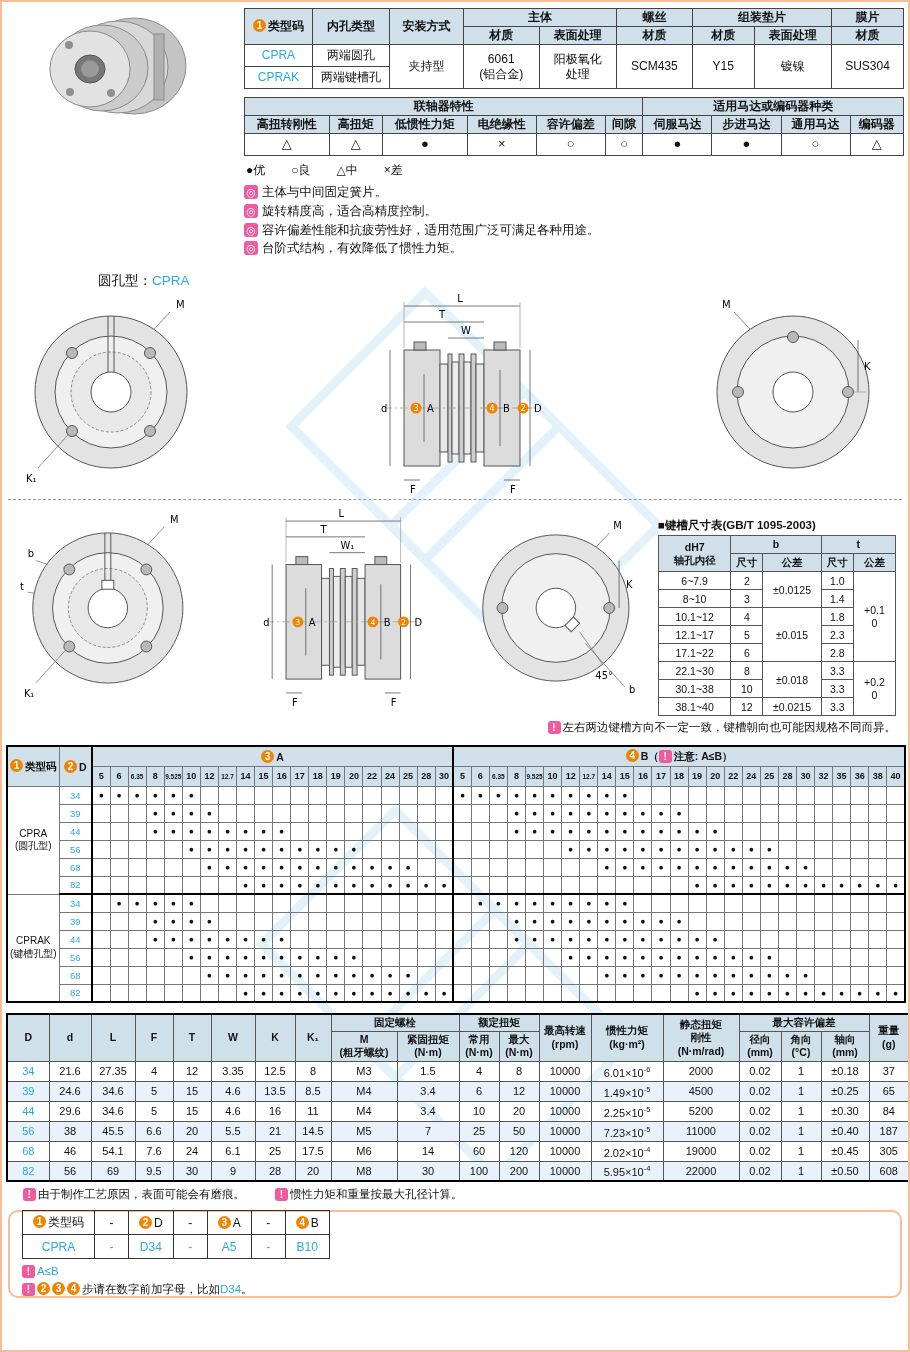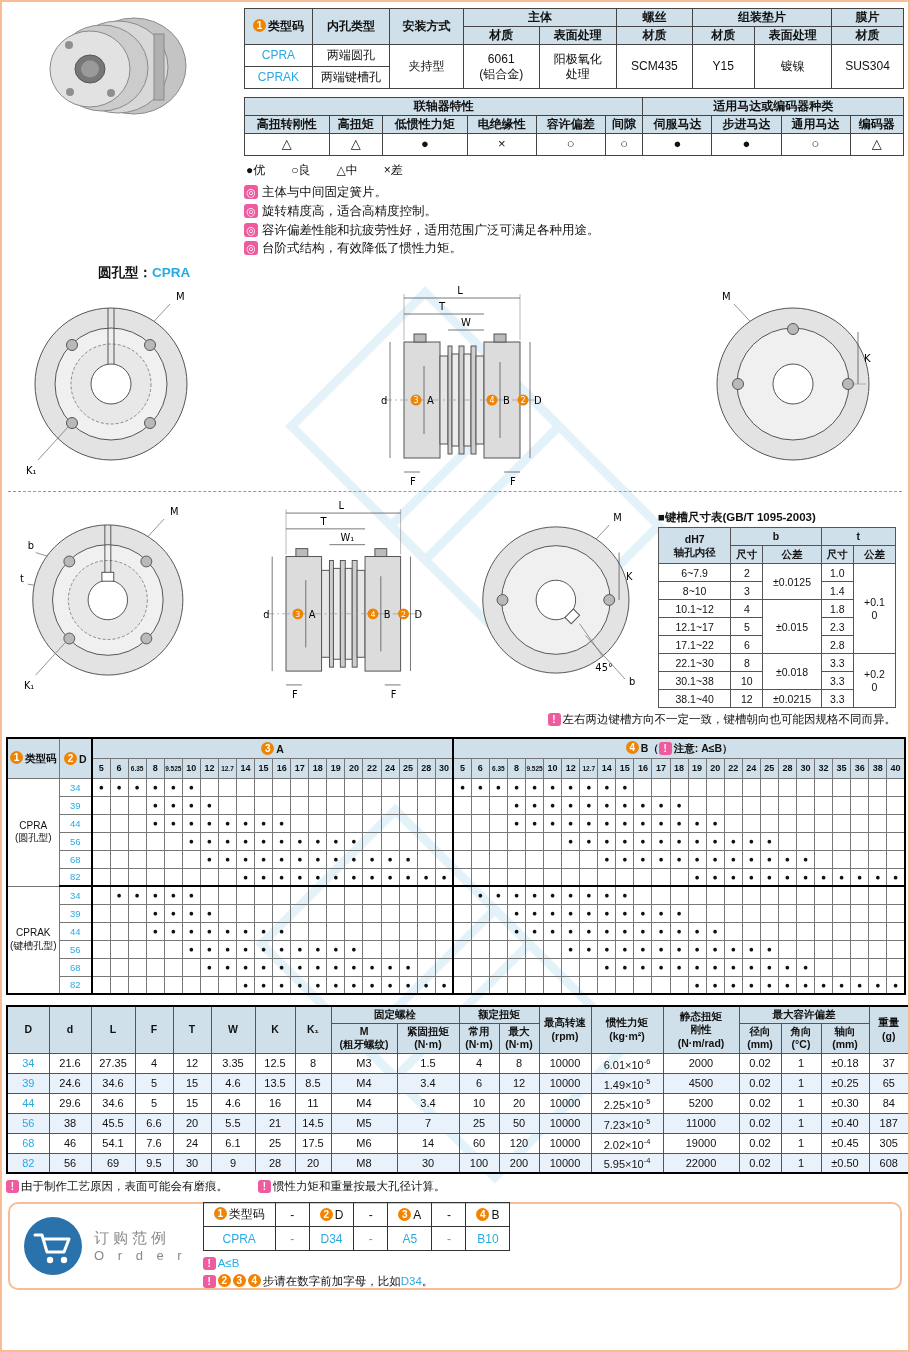--- a/index.html
+++ b/index.html
@@ -23,21 +23,21 @@
   .legend { display:flex; gap:26px; font-size:12px; margin:6px 0 4px 2px; }
   .feat { display:flex; align-items:flex-start; gap:4px; font-size:12.5px; line-height:1.5; }
   .fbadge { display:inline-block; flex:0 0 14px; width:14px; height:14px; border-radius:3px; background:#ee5b9e;
             color:#fff; font-size:11px; line-height:14px; text-align:center; margin-top:2px; }
   .pbadge { display:inline-block; width:13px; height:13px; border-radius:3px; background:#ee5b9e;
             color:#fff; font-size:10px; font-weight:bold; line-height:13px; text-align:center; margin-right:2px; }
   .onum { display:inline-block; width:13px; height:13px; border-radius:50%; background:#f08300; color:#fff;
           font-size:10px; font-weight:bold; line-height:13px; text-align:center; margin-right:2px; vertical-align:1px; }
 
   
-  .sec-h { font-size:13.5px; font-weight:bold; margin:6px 0 0 92px; }
+  .sec-h { font-size:13.5px; font-weight:normal; margin:14px 0 0 92px; }
   .views { display:flex; align-items:flex-start; justify-content:space-between; padding:0 8px; }
   svg text { font-family:"DejaVu Sans",sans-serif; }
   .divider { border-top:1px dashed #999; margin:4px 2px; }
   .kw-wrap { width:238px; flex:0 0 238px; padding-top:14px; }
   .kw-title { font-size:11.5px; font-weight:bold; margin-bottom:2px; }
   table.kw { border-collapse:collapse; font-size:10.5px; width:100%; }
   .kw th, .kw td { border:1px solid #555; text-align:center; padding:1px 3px; height:18px;margin-left:41px; }
   .kw th { background:#cfe0ea; white-space:pre-line; line-height:1.2; }
   .kw td.pre { white-space:pre-line; line-height:1.15; }
   .kw-note { text-align:right; font-size:11.5px; padding:4px 8px 2px 0; }
@@ -57,21 +57,21 @@
   .mx tr.gend td { border-bottom:2px solid #000; }
 
   
   table.dt { border-collapse:collapse; table-layout:fixed; width:900px; margin:10px auto 0; font-size:11px; border:2px solid #000; }
   .dt th, .dt td { border:1px solid #555; text-align:center; padding:1px 0; }
   .dt th { background:#cfe0ea; font-weight:bold; white-space:pre-line; line-height:1.3; font-size:10.5px; }
   .dt tbody tr { height:20px; }
   .dt tbody tr:nth-child(even) { background:#e9f2fa; }
   .dt td.dcol { color:#29abe2; }
   .dt sup { font-size:7.5px; }
-  .footnotes { display:flex; gap:30px; font-size:11.5px; margin:5px 0 0 0; }
+  .footnotes { display:flex; gap:30px; font-size:11.5px; margin:5px 0 0 17px; }
 
   
   .order-box { display:flex; align-items:center; gap:16px; border:2px solid #f6bd96; border-radius:10px;
                margin:8px 2px 0; padding:8px 12px; height:88px; }
   .order-label { display:flex; align-items:center; gap:10px; }
   .order-label .t1 { color:#8a8a8a; font-size:15px; letter-spacing:4px; }
   .order-label .t2 { color:#8a8a8a; font-size:13px; letter-spacing:5px; }
   table.ot { border-collapse:collapse; font-size:12px; }
   .ot td { border:1px solid #333; text-align:center; padding:2px 10px; height:24px; min-width:34px; }
   .order-notes { font-size:11.5px; line-height:1.6; margin-top:3px; }
@@ -1305,32 +1305,20 @@
           </tr>
         </tbody>
     </table>
 
     <div class="footnotes">
       <span><span class="pbadge">!</span><span>由于制作工艺原因，表面可能会有磨痕。</span></span>
       <span><span class="pbadge">!</span><span>惯性力矩和重量按最大孔径计算。</span></span>
     </div>
 
     <div class="order-box">
-      <div class="order-label">
-        <svg width="62" height="62" viewBox="0 0 62 62">
-          <circle cx="31" cy="31" r="29" fill="#2a72ab"></circle>
-          <path d="M13 20 h7 l5 17 h17 l5 -13 h-24" fill="none" stroke="#fff" stroke-width="3" stroke-linejoin="round" stroke-linecap="round"></path>
-          <circle cx="28" cy="45" r="3.2" fill="#fff"></circle>
-          <circle cx="42" cy="45" r="3.2" fill="#fff"></circle>
-        </svg>
-        <div>
-          <div class="t1">订购范例</div>
-          <div class="t2">O r d e r</div>
-        </div>
-      </div>
       <div>
         <table class="ot">
           <tbody>
               <tr>
             <td><span class="onum">1</span><span>类型码</span></td>
             <td>-</td>
             <td><span class="onum">2</span><span>D</span></td>
             <td>-</td>
             <td><span class="onum">3</span><span>A</span></td>
             <td>-</td>

